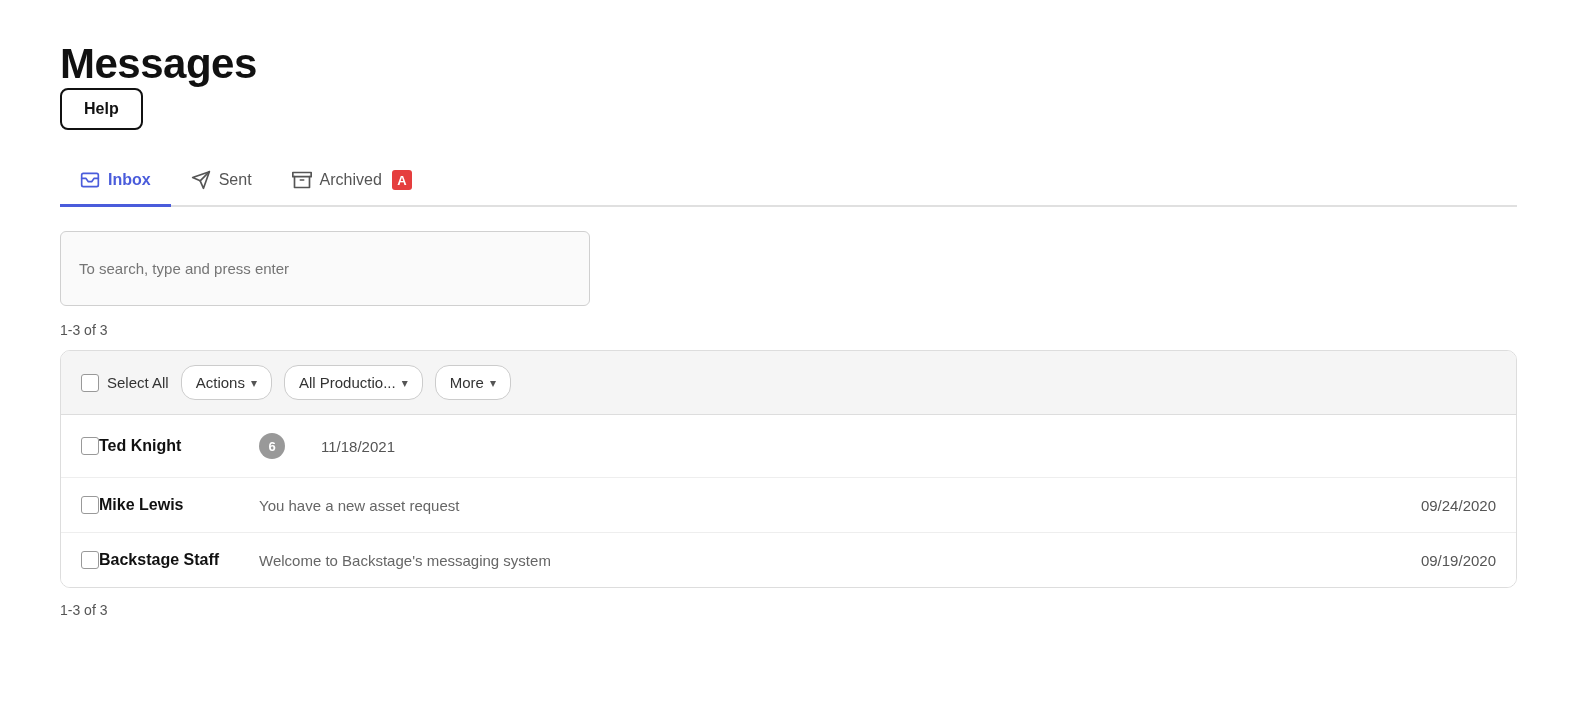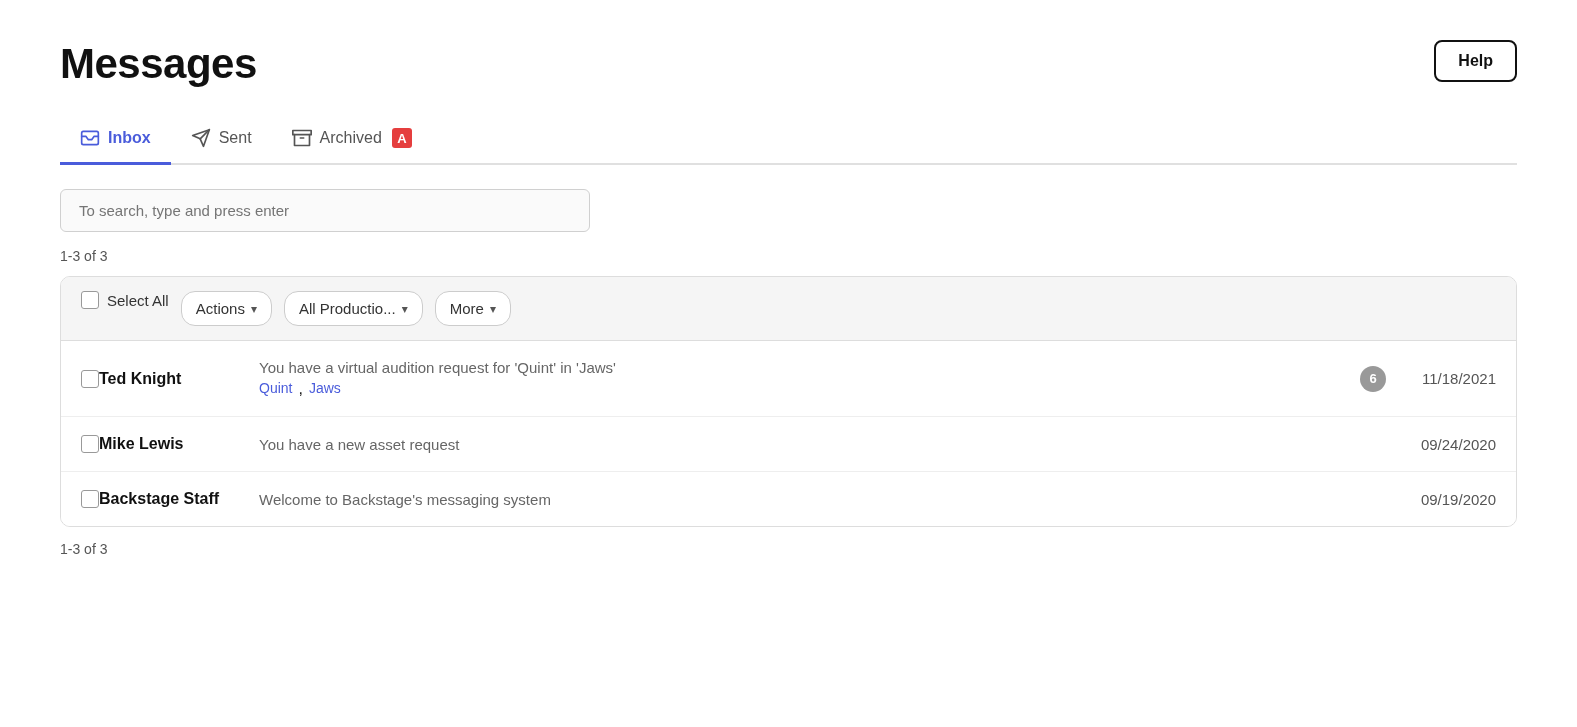--- a/index.html
+++ b/index.html
@@ -12,20 +12,21 @@
     .page-container {
       max-width: 1577px;
       padding: 40px 60px;
       position: relative;
     }
     .header-row {
       display: flex;
       align-items: flex-start;
       justify-content: space-between;
       margin-bottom: 28px;
+      flex-direction: column;
     }
     .page-title {
       font-size: 42px;
       font-weight: 800;
       color: #111;
       letter-spacing: -0.5px;
     }
     .help-button {
       border: 2px solid #111;
       background: #fff;
@@ -71,21 +72,21 @@
     }
     .tab-label-wrapper {
       display: flex;
       align-items: center;
       gap: 6px;
     }
 
     
     .search-bar {
       width: 530px;
-      padding: 12px 18px;
+      padding: 28px 18px;
       border: 1px solid #d0d0d0;
       border-radius: 6px;
       font-size: 15px;
       color: #999;
       background: #fafafa;
       margin-bottom: 16px;
     }
 
     
     .count-text {
@@ -98,21 +99,21 @@
     .messages-table {
       border: 1px solid #ddd;
       border-radius: 10px;
       overflow: hidden;
       width: 100%;
     }
 
     
     .toolbar-row {
       display: flex;
-      align-items: flex-start;
+      align-items: center;
       gap: 12px;
       background: #f5f5f5;
       padding: 14px 20px;
       border-bottom: 1px solid #ddd;
     }
     .select-all-wrapper {
       display: flex;
       align-items: center;
       gap: 8px;
       font-size: 15px;
@@ -291,28 +292,20 @@
       </button>
       <button class="dropdown-btn">
         <span>More</span>
         <span class="chevron">▾</span>
       </button>
     </div>
 
     <div class="message-row">
       <span class="checkbox"></span>
       <span class="message-sender">Ted Knight</span>
-      <div class="message-content">
-        <div class="message-subject">You have a virtual audition request for 'Quint' in 'Jaws'</div>
-        <div class="message-tags">
-          <a class="message-tag">Quint</a>
-          <span>,</span>
-          <a class="message-tag">Jaws</a>
-        </div>
-      </div>
       <div class="message-meta">
         <span class="message-count-badge">6</span>
         <span class="message-date">11/18/2021</span>
       </div>
     </div>
 
     <div class="message-row">
       <span class="checkbox"></span>
       <span class="message-sender">Mike Lewis</span>
       <div class="message-content">

